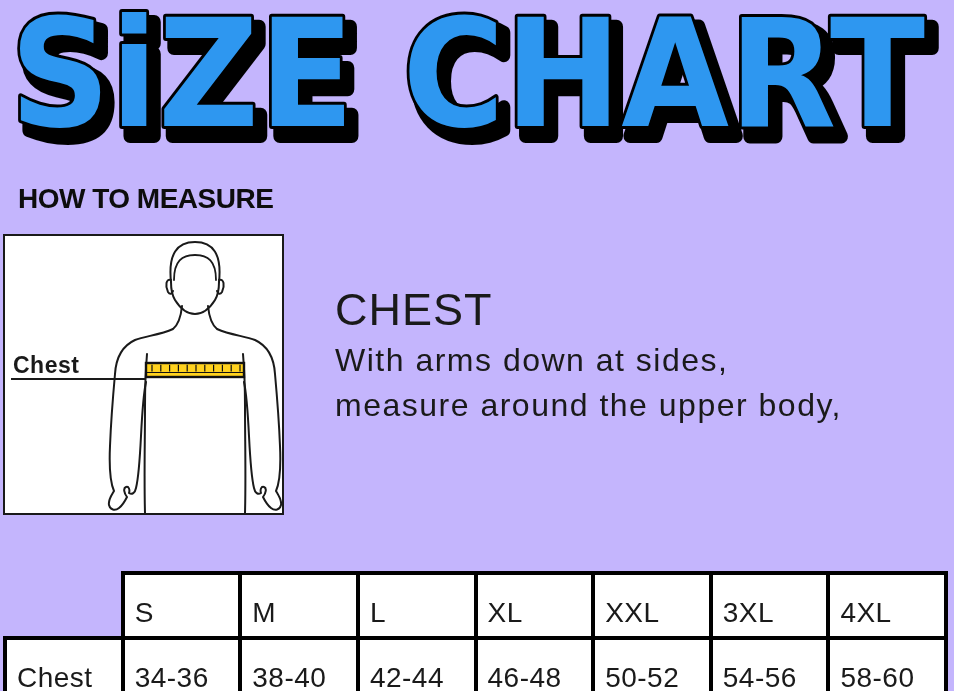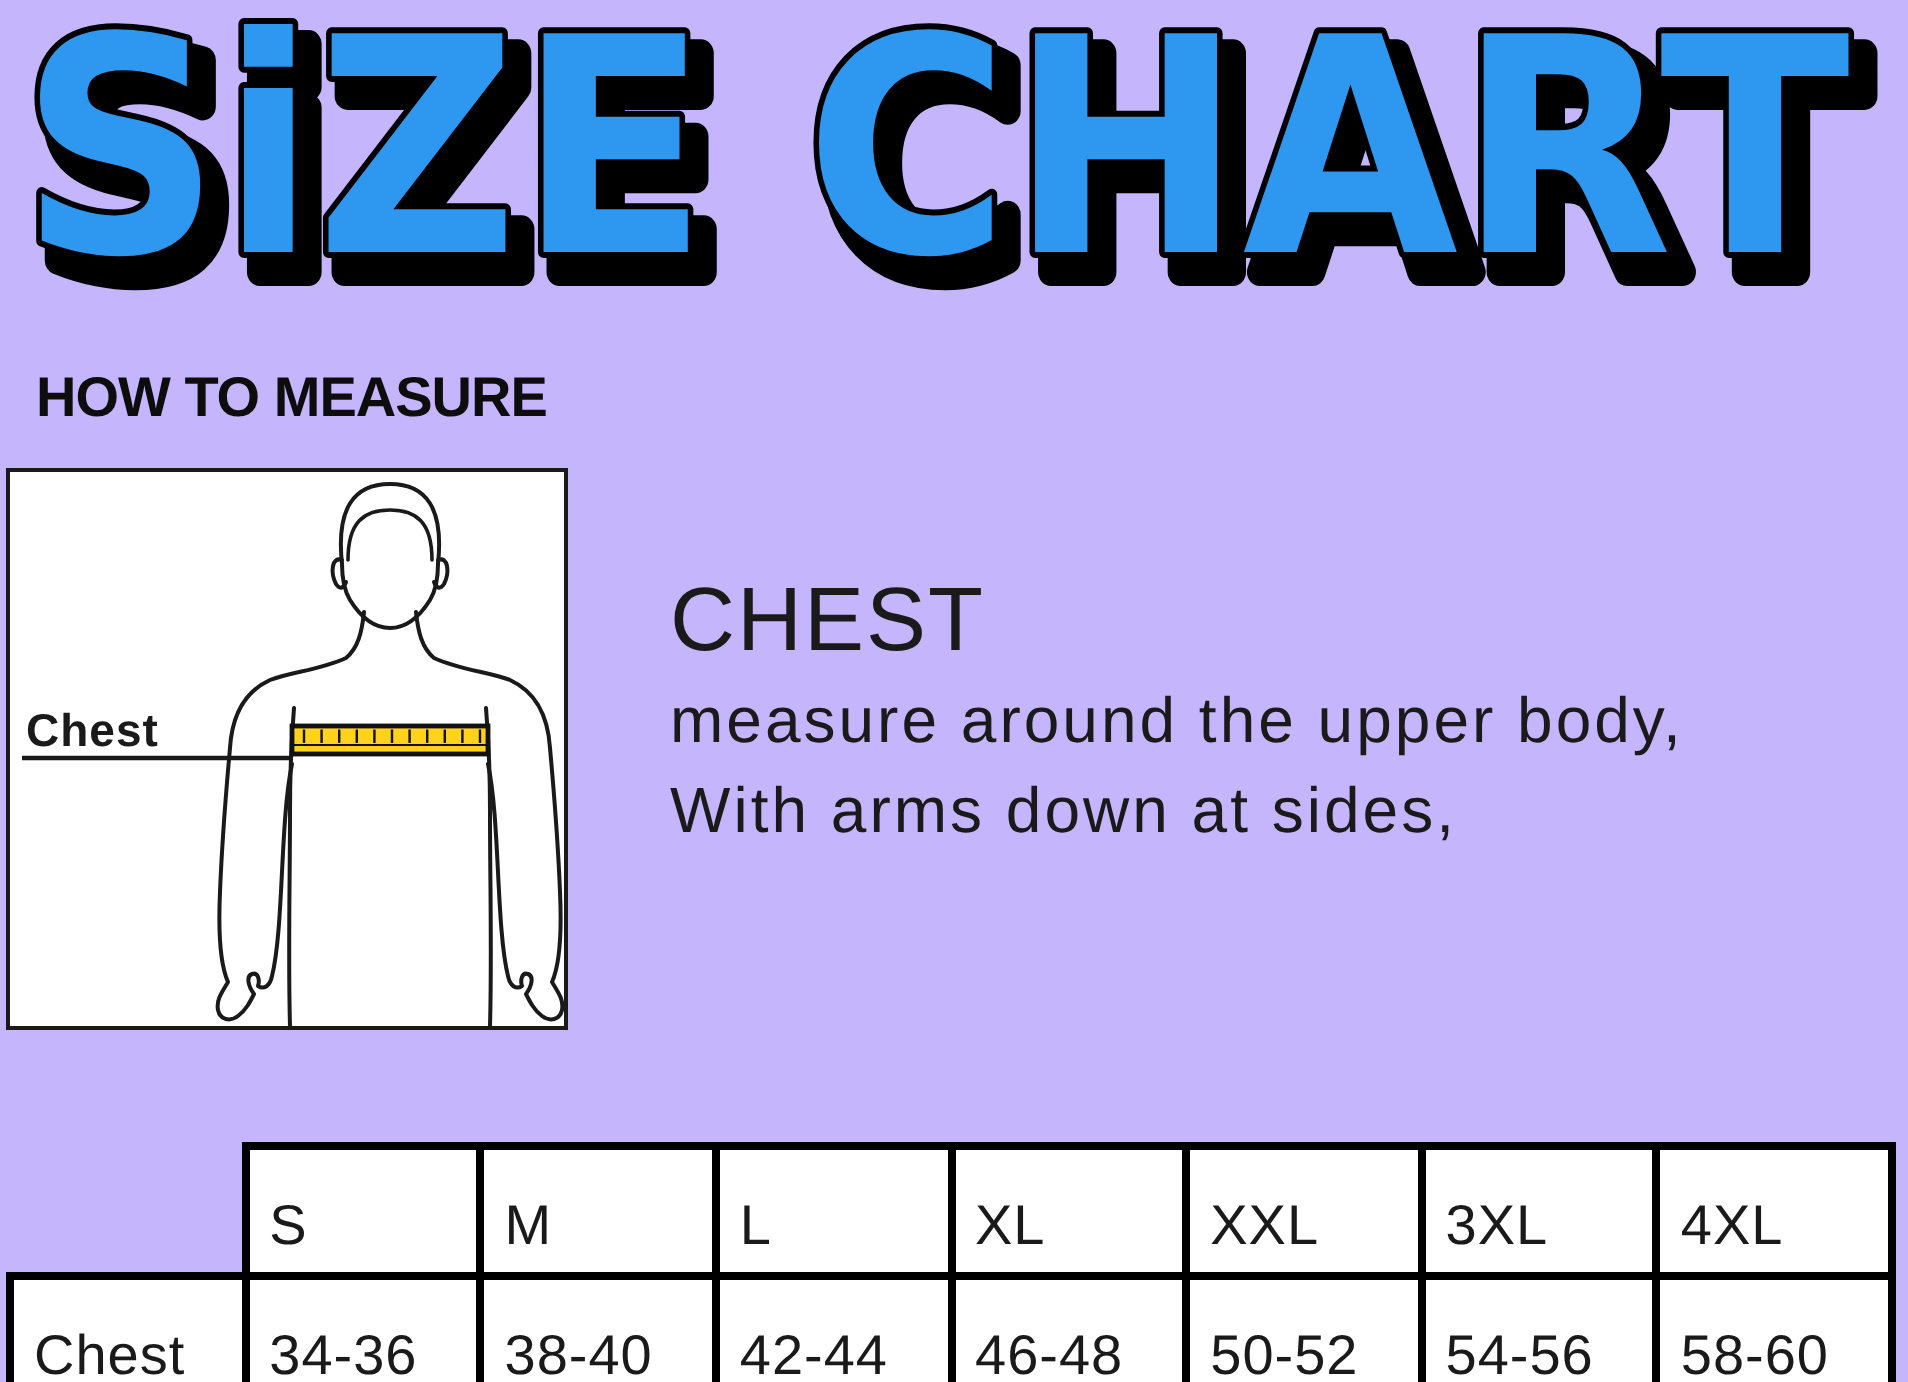--- a/index.html
+++ b/index.html
@@ -143,22 +143,22 @@
         <path stroke="#111" stroke-width="1" fill="none" d="M 142,136.5 H 238"></path>
       </g>
 
       <path d="M 6,143 L 141,143" stroke="#1a1a1a" stroke-width="2.2"></path>
       <text x="8" y="137" font-family="Liberation Sans, sans-serif" font-size="23" font-weight="bold" letter-spacing="0.5" fill="#1a1a1a">Chest</text>
     </svg>
   </div>
 
   <div id="instruction-block">
     <div id="instruction-heading">CHEST</div>
+    <div class="instruction-line">With arms down at sides,</div>
     <div class="instruction-line">measure around the upper body,</div>
-    <div class="instruction-line">With arms down at sides,</div>
   </div>
 
   <table id="size-table">
     <tbody>
         <tr>
       <td class="spacer"></td>
       <td>S</td>
       <td>M</td>
       <td>L</td>
       <td>XL</td>

